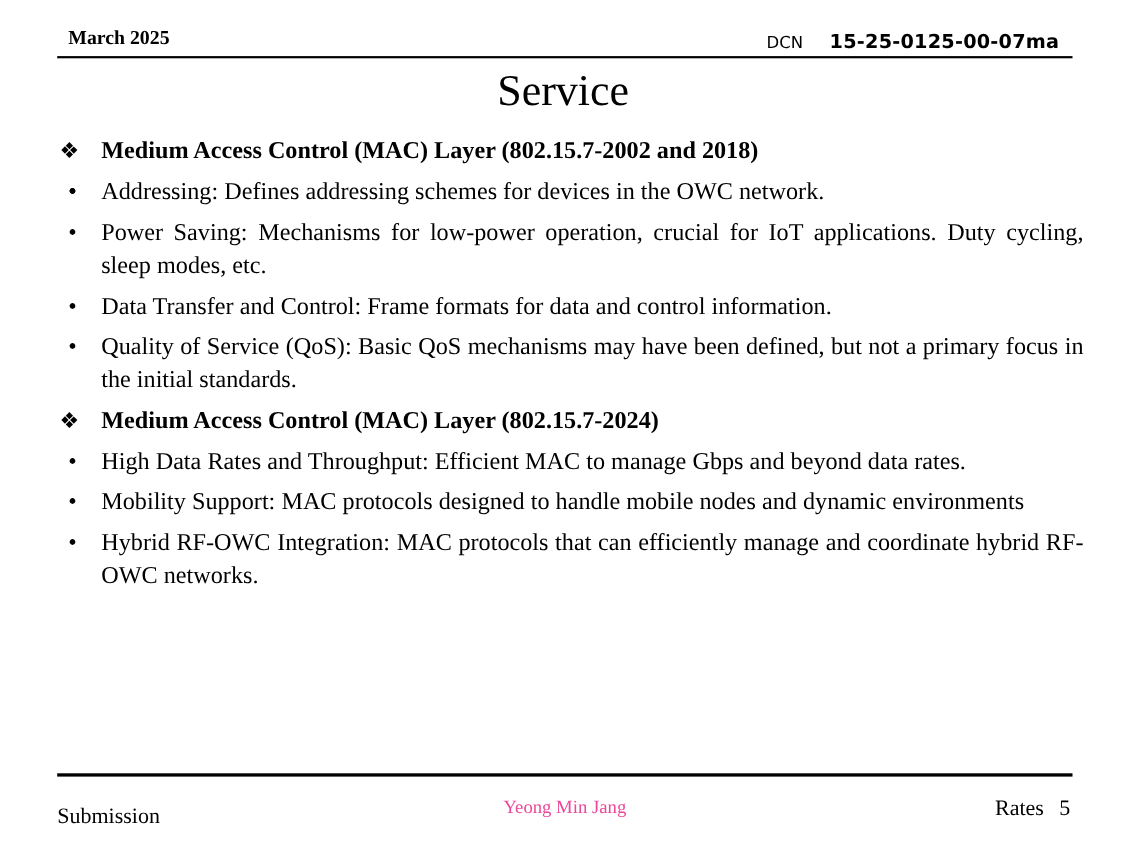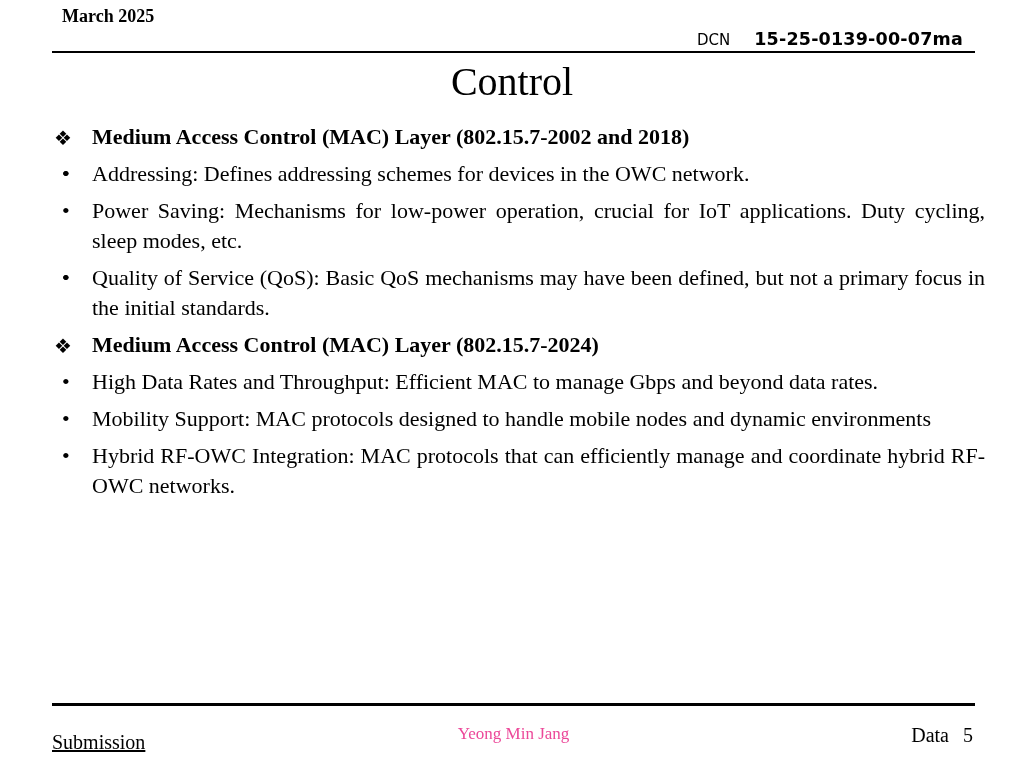--- a/index.html
+++ b/index.html
@@ -18,21 +18,21 @@
 
   
   .header {
     position: absolute;
     left: 52px; right: 49px; top: 0;
     height: 51px;
     border-bottom: 2px solid #000000;
   }
   .header-date {
     position: absolute;
-    left: 10px; bottom: 24px;
+    left: 10px; bottom: 6px;
     font-family: "Liberation Serif", serif;
     font-weight: bold;
     font-size: 18px;
     white-space: nowrap;
   }
   .header-dcn {
     position: absolute;
     right: 12px; bottom: 2px;
     white-space: nowrap;
     font-family: "DejaVu Sans", sans-serif;
@@ -97,21 +97,20 @@
   .footer {
     position: absolute;
     left: 52px; right: 49px; top: 703px;
     border-top: 3px solid #000000;
     height: 60px;
   }
   .footer-submission {
     position: absolute;
     left: 0; top: 25px;
     font-size: 20px;
-    text-decoration: underline;
   }
   .footer-author {
     position: absolute;
     left: 0; right: 0; top: 18px;
     text-align: center;
     font-size: 17px;
     color: #ec4899;
   }
   .footer-slide {
     position: absolute;
@@ -124,44 +123,45 @@
   }
 </style>
 </head>
 <body>
 
 <div class="slide">
 
   <div class="header">
     <span class="header-date">March 2025</span>
     <span class="header-dcn">
-      <span class="dcn-label">DCN</span><span class="dcn-number">15-25-0139-00-07ma</span>
+      <span class="dcn-label">DCN</span><span class="dcn-number">15-25-0125-00-07ma</span>
     </span>
   </div>
 
-  <div class="slide-title">Control</div>
+  <div class="slide-title">Service</div>
 
   <div class="slide-body">
       <div class="item heading">
       <span class="marker">❖</span>
       <span>Medium Access Control (MAC) Layer (802.15.7-2002 and 2018)</span>
     </div>
       <div class="item bullet">
       <span class="marker">•</span>
     </div>
       <div class="item bullet">
       <span class="marker">•</span>
       <span>Addressing: Defines addressing schemes for devices in the OWC network.</span>
     </div>
       <div class="item bullet">
       <span class="marker">•</span>
       <span>Power Saving: Mechanisms for low-power operation, crucial for IoT applications. Duty cycling, sleep modes, etc.</span>
     </div>
       <div class="item bullet">
       <span class="marker">•</span>
+      <span>Data Transfer and Control: Frame formats for data and control information.</span>
     </div>
       <div class="item bullet">
       <span class="marker">•</span>
       <span>Quality of Service (QoS): Basic QoS mechanisms may have been defined, but not a primary focus in the initial standards.</span>
     </div>
       <div class="item heading">
       <span class="marker">❖</span>
       <span>Medium Access Control (MAC) Layer (802.15.7-2024)</span>
     </div>
       <div class="item bullet">
@@ -175,17 +175,17 @@
       <div class="item bullet">
       <span class="marker">•</span>
       <span>Hybrid RF-OWC Integration: MAC protocols that can efficiently manage and coordinate hybrid RF-OWC networks.</span>
     </div>
     </div>
 
   <div class="footer">
     <span class="footer-submission">Submission</span>
     <span class="footer-author">Yeong Min Jang</span>
     <span class="footer-slide">
-      <span>Data</span><span class="slide-num">5</span>
+      <span>Rates</span><span class="slide-num">5</span>
     </span>
   </div>
 
 </div>
 
 </body></html>

